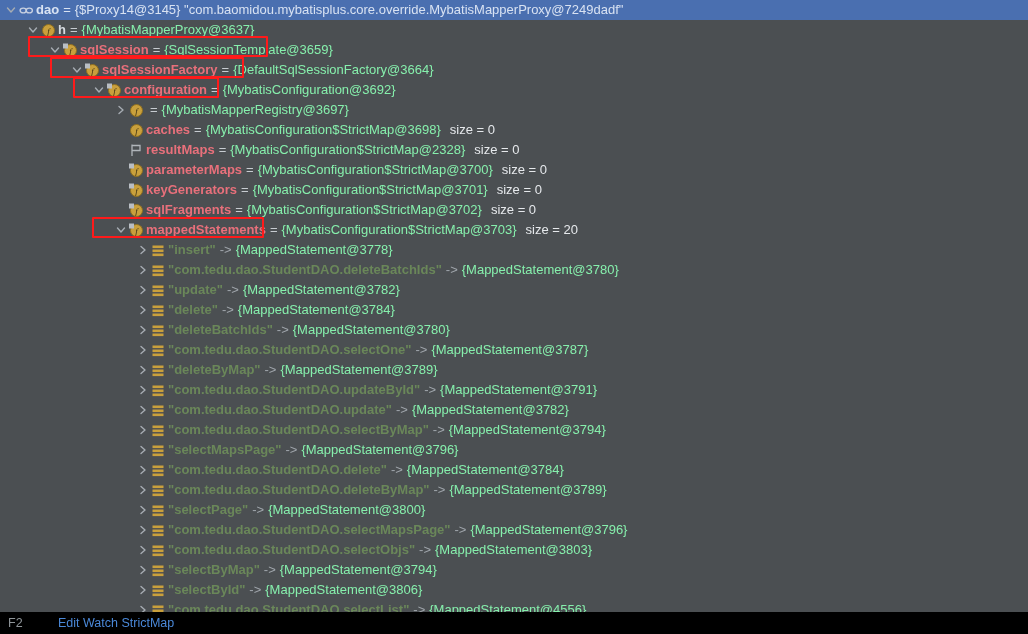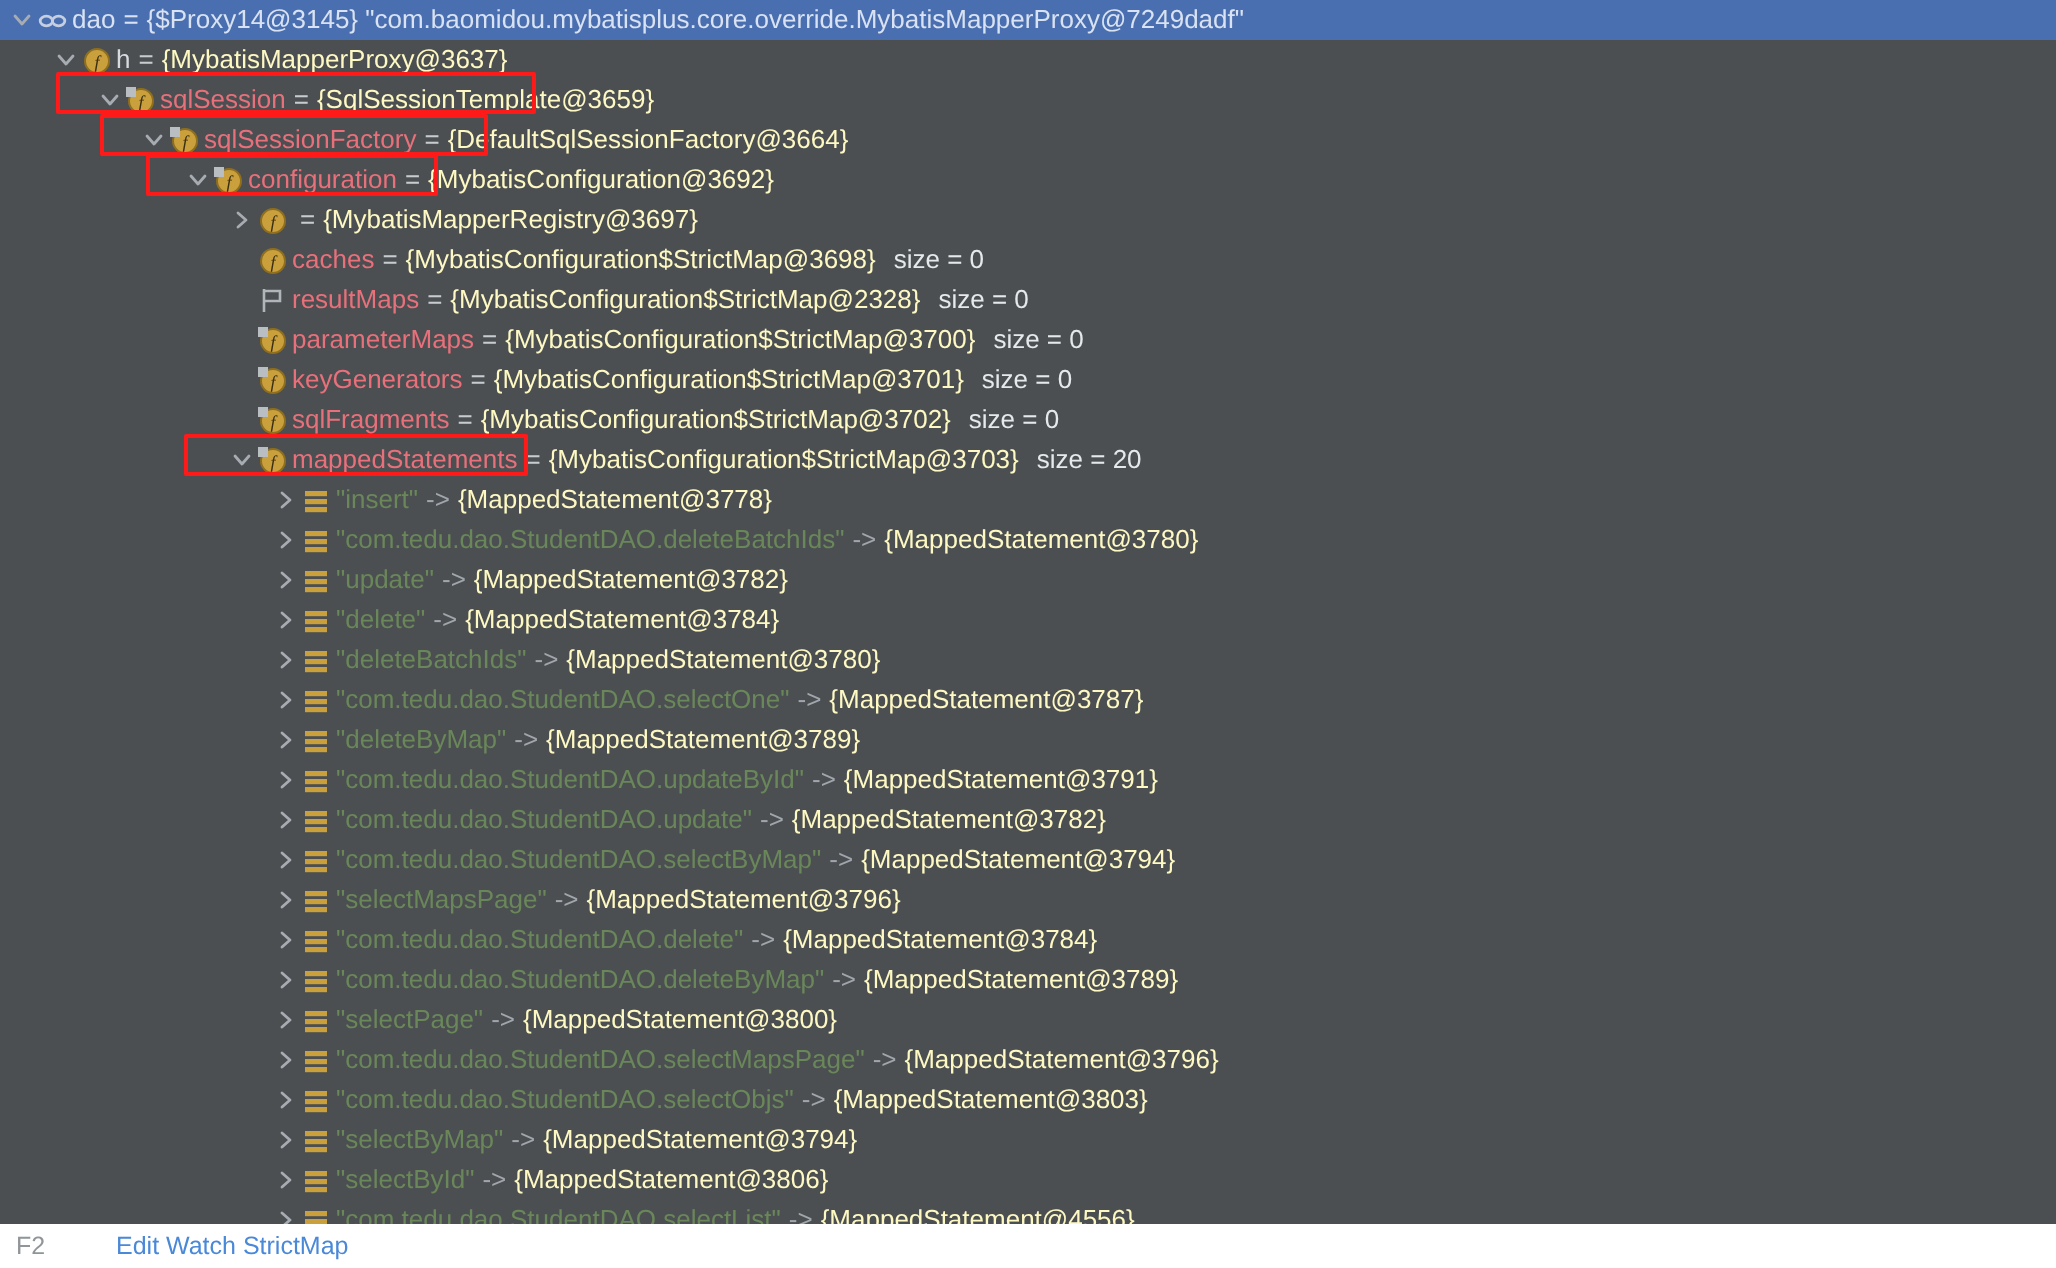--- a/index.html
+++ b/index.html
@@ -40,46 +40,46 @@
     width: 14px; height: 20px;
     position: relative;
     color: #9aa0a6;
   }
   .twisty svg { position: absolute; left: 2px; top: 5px; }
 
   
   .ico { flex: 0 0 auto; width: 18px; height: 20px; position: relative; }
   .ico svg { position: absolute; left: 1px; top: 3px; }
 
-  .lbl { flex: 0 0 auto; }
+  .lbl { flex: 0 0 auto; font-weight: bold; }
   .name-field { color: #e8707b; }
   .name-str   { color: #6a8759; }
   .name-plain { color: #d7dbe0; }
   .eq   { color: #c7ccd1; padding: 0 4px; }
   .arrow{ color: #a0a6ac; padding: 0 4px; }
-  .val  { color: #fef9c3; }
+  .val  { color: #86efac; }
   .size { color: #e6e9ec; padding-left: 9px; }
   .row.selected .name-plain,
   .row.selected .eq,
   .row.selected .val { color: #d8e2f2; }
 
   
   .redbox {
     position: absolute;
     border: 2px solid #ff1a1a;
     border-radius: 1px;
     pointer-events: none;
   }
 
   
   #statusbar {
     position: absolute;
     left: 0; bottom: 0;
     width: 1028px; height: 22px;
-    background: #ffffff;
+    background: #000000;
     display: flex;
     align-items: center;
     font-size: 12.5px;
   }
   #statusbar .key { color: #8f9599; padding-left: 8px; width: 58px; }
   #statusbar .act { color: #4a88d8; }
   #watermark {
     position: absolute;
     right: 10px; bottom: 3px;
     color: #d6dadd;

